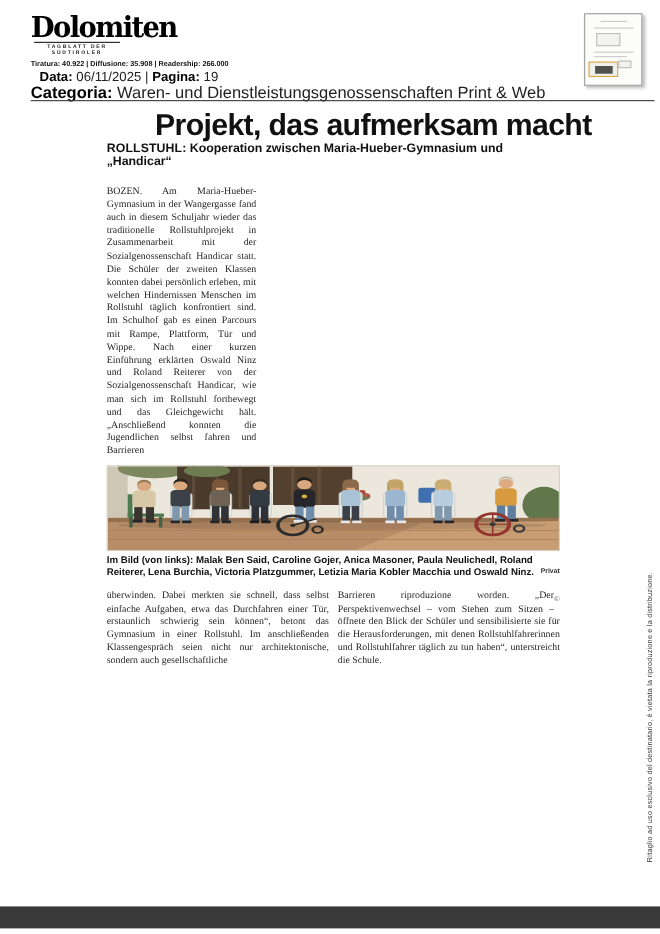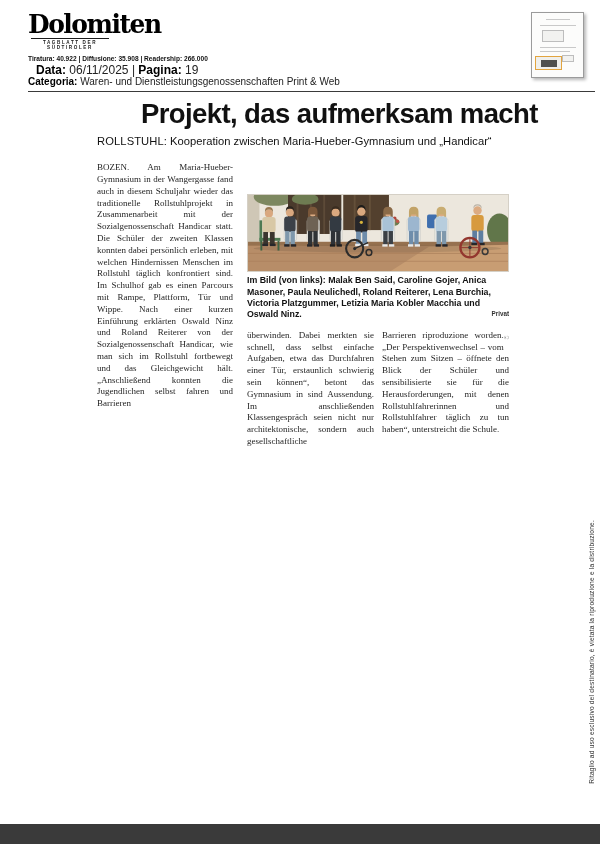--- a/index.html
+++ b/index.html
@@ -18,21 +18,21 @@
   }
   .tagline {
     font-size:4.6px; letter-spacing:1.6px; color:#1a1a1a;
     border-top:0.8px solid #1a1a1a; margin:1px 0 0 3px; padding-top:0.5px;
     width:78px; text-align:center; font-weight:bold;
   }
 
   
   .meta-circ { position:absolute; left:28px; top:55px; font-size:6.6px; font-weight:bold; color:#111; }
   .meta-line2 { position:absolute; left:36px; top:63px; font-size:12px; color:#222; }
-  .meta-line3 { position:absolute; left:28px; top:76px; font-size:10px; color:#222; }
+  .meta-line3 { position:absolute; left:28px; top:76px; font-size:15px; color:#222; }
   .meta-line2 b, .meta-line3 b { color:#000; }
   .rule { position:absolute; left:28px; right:5px; top:91px; border-top:1.6px solid #3a3a3a; }
 
   
   .thumb {
     position:absolute; left:531px; top:12px; width:53px; height:66px;
     background:#fcfcfb; border:1px solid #9b9b9b;
     box-shadow:2px 2px 3px rgba(0,0,0,0.28);
   }
   .thumb .tl { position:absolute; background:#c9c9c9; height:1px; }
@@ -42,30 +42,30 @@
     border:1px solid #e2a43e; background:#efefec;
   }
   .thumb .hl .pic { position:absolute; left:5px; top:3px; width:16px; height:7px; background:#50504e; }
 
   
   .article { position:absolute; left:97px; top:99px; width:412px; }
   .headline {
     font-size:27.5px; font-weight:bold; letter-spacing:-0.6px;
     line-height:1.1; color:#111; white-space:nowrap;margin-left:44px;
   }
-  .subhead { margin-top:6px; font-size:11.2px; font-weight:normal; color:#111; }
+  .subhead { font-size:11.2px; font-weight:bold; color:#111; }
   .subhead .kicker { letter-spacing:0.1px; }
 
-  .body-grid { display:flex; gap:14px; margin-top:15px; }
+  .body-grid { display:flex; gap:7px; margin-top:15px;flex-direction:column; }
   .newscol {
     font-family:"Liberation Serif", serif; font-size:9px; line-height:11.8px;
     text-align:justify; color:#1f1f1f;
   }
   .col1 { width:136px; flex:none; }
-  .right-block { flex:1; min-width:0;margin-top:32px; }
+  .right-block { flex:1; min-width:0; }
 
   .photo-frame { width:100%; height:78px; border:1px solid #d5d0c6; background:#ece7dd; }
   .photo-frame svg { display:block; width:100%; height:100%; }
 
   .caption { position:relative; margin-top:3px; font-size:8.8px; font-weight:bold; line-height:11.4px; color:#111; padding-right:2px; }
   .credit { position:absolute; right:0; bottom:1px; font-size:6.3px; font-weight:bold; color:#333; }
 
   .two-cols { display:flex; gap:8px; margin-top:9px; }
   .two-cols .newscol { flex:1; min-width:0; }
   .endmark { float:right; font-size:7px; color:#555; margin-top:3px; }
@@ -256,21 +256,21 @@
           <circle cx="249" cy="58" r="3" fill="none" stroke="#3a3a3a" stroke-width="1.6"></circle>
         </svg>
       </div>
 
       <div class="caption">
         <span>Im Bild (von links): Malak Ben Said, Caroline Gojer, Anica Masoner, Paula Neulichedl, Roland Reiterer, Lena Burchia, Victoria Platzgummer, Letizia Maria Kobler Macchia und Oswald Ninz.</span>
         <span class="credit">Privat</span>
       </div>
 
       <div class="two-cols">
-        <div class="newscol">überwinden. Dabei merkten sie schnell, dass selbst einfache Aufgaben, etwa das Durchfahren einer Tür, erstaunlich schwierig sein können“, betont das Gymnasium in sind Aussendung. Im anschließenden Klassengespräch seien nicht nur architektonische, sondern auch gesellschaftliche</div>
+        <div class="newscol">überwinden. Dabei merkten sie schnell, dass selbst einfache Aufgaben, etwa das Durchfahren einer Tür, erstaunlich schwierig sein können“, betont das Gymnasium in einer Rollstuhl. Im anschließenden Klassengespräch seien nicht nur architektonische, sondern auch gesellschaftliche</div>
         <div class="newscol">
           <span class="endmark">©</span><span>Barrieren riproduzione worden. „Der Perspektivenwechsel – vom Stehen zum Sitzen – öffnete den Blick der Schüler und sensibilisierte sie für die Herausforderungen, mit denen Rollstuhlfahrerinnen und Rollstuhlfahrer täglich zu tun haben“, unterstreicht die Schule.</span>
         </div>
       </div>
     </div>
   </div>
 </div>
 
 <div class="side-note">Ritaglio ad uso esclusivo del destinatario, è vietata la riproduzione e la distribuzione.</div>
 

